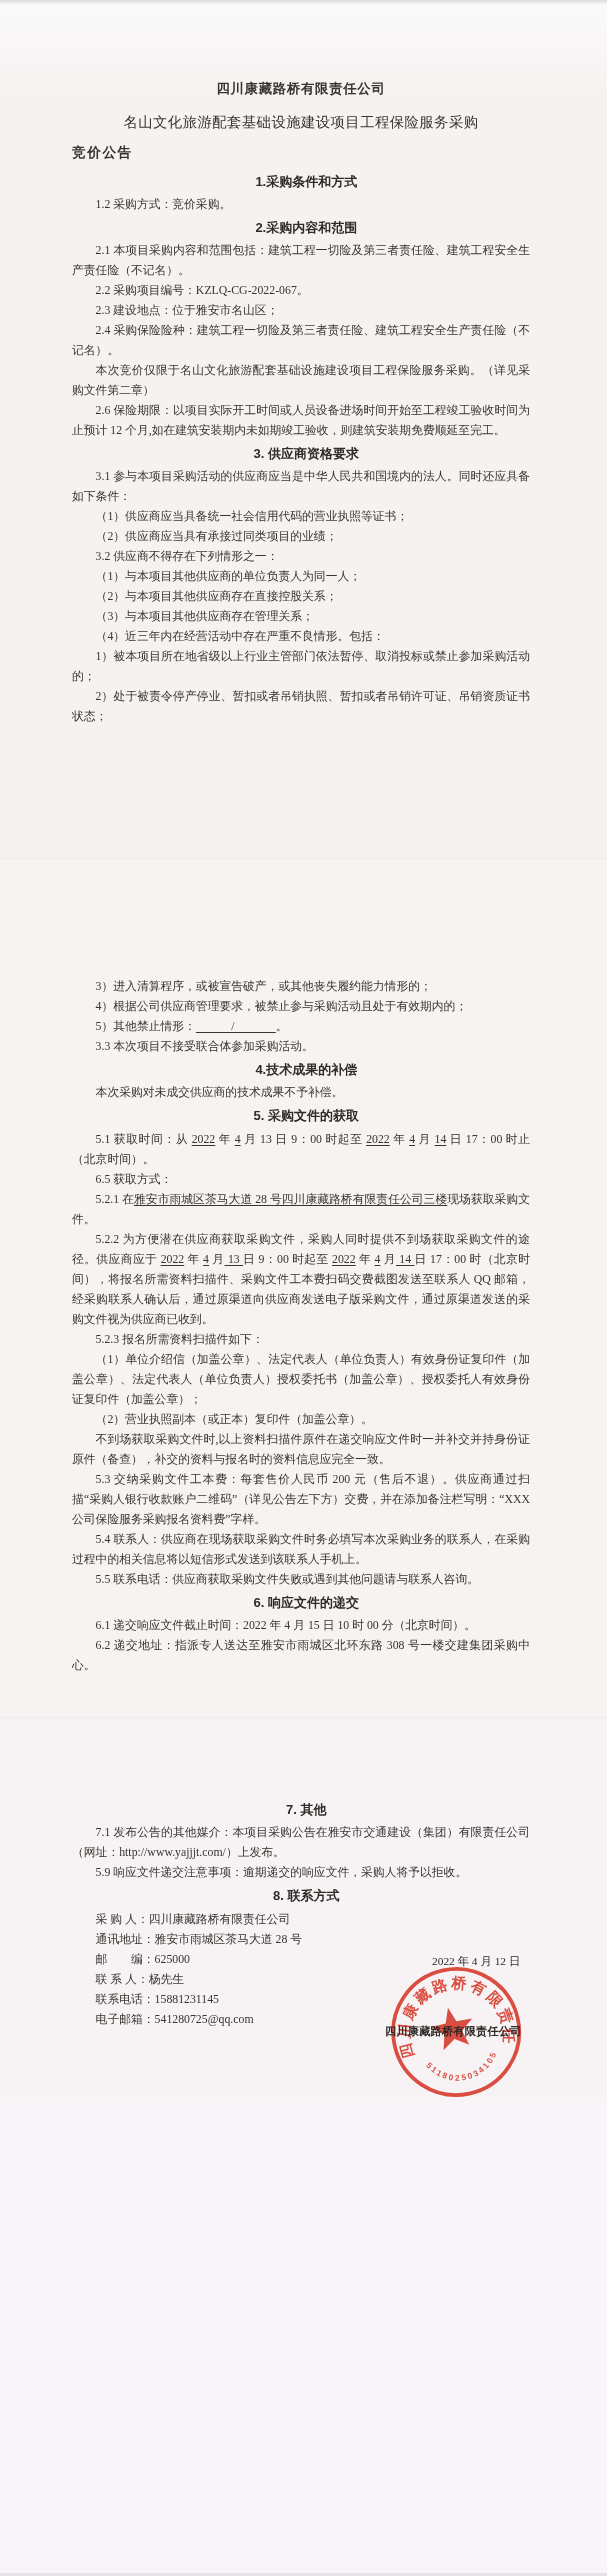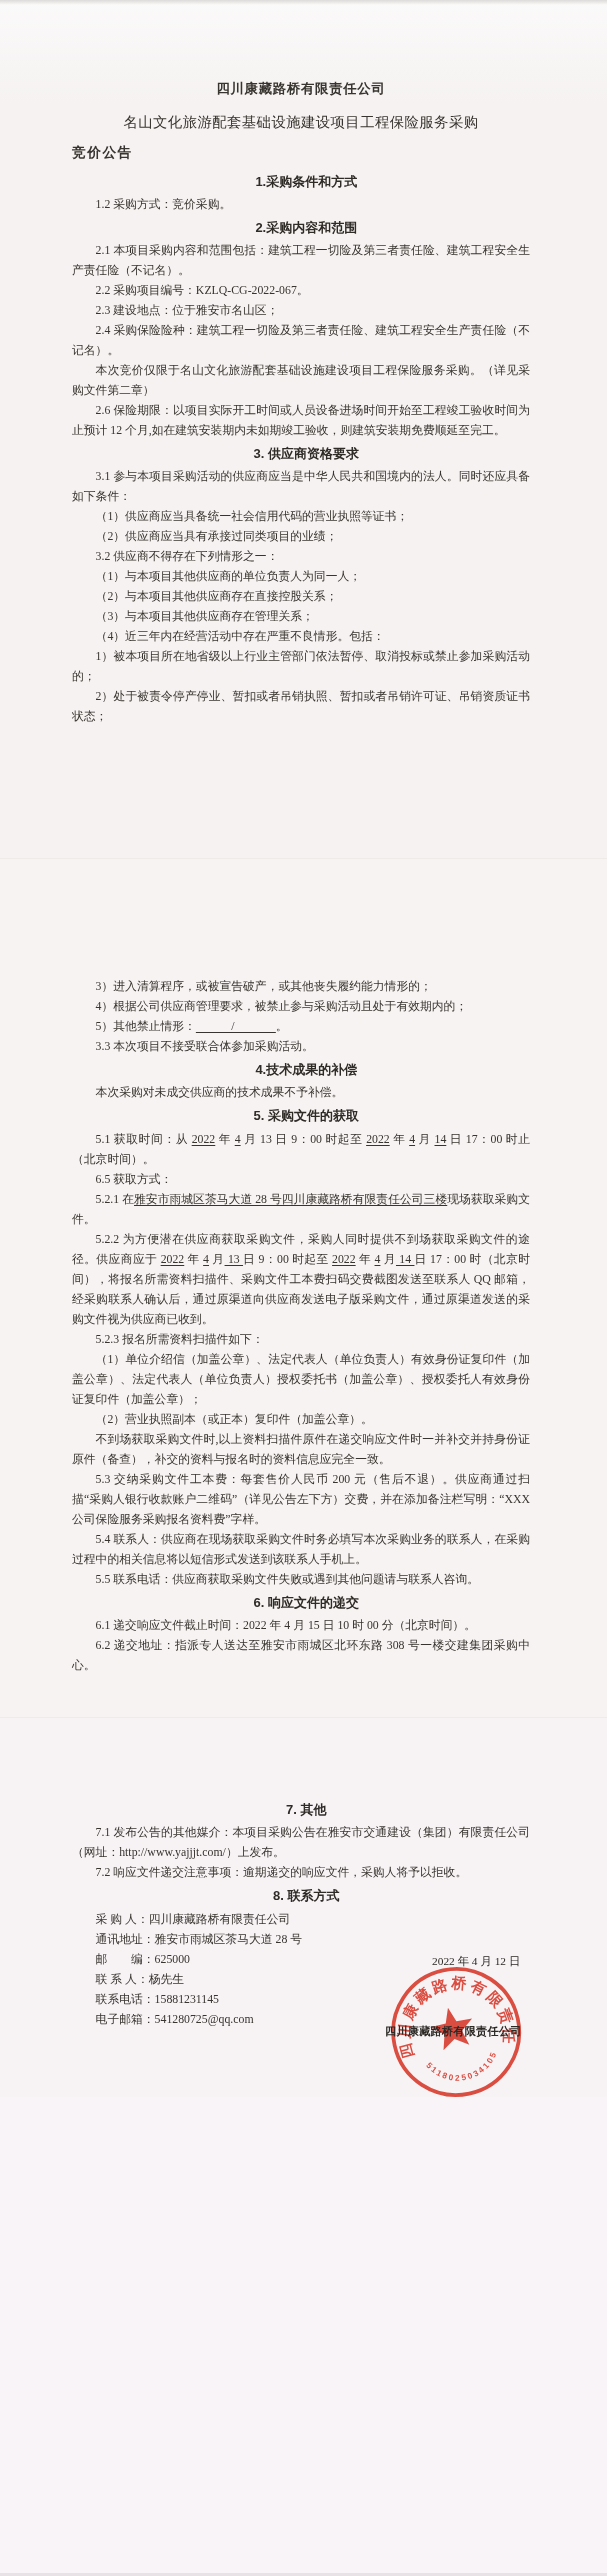--- a/index.html
+++ b/index.html
@@ -97,21 +97,21 @@
       <div class="blk p"><span>5.3 交纳采购文件工本费：每套售价人民币 200 元（售后不退）。供应商通过扫描“采购人银行收款账户二维码”（详见公告左下方）交费，并在添加备注栏写明：“XXX 公司保险服务采购报名资料费”字样。</span></div>
       <div class="blk p"><span>5.4 联系人：供应商在现场获取采购文件时务必填写本次采购业务的联系人，在采购过程中的相关信息将以短信形式发送到该联系人手机上。</span></div>
       <div class="blk p"><span>5.5 联系电话：供应商获取采购文件失败或遇到其他问题请与联系人咨询。</span></div>
       <div class="blk h"><span>6. 响应文件的递交</span></div>
       <div class="blk p"><span>6.1 递交响应文件截止时间：2022 年 4 月 15 日 10 时 00 分（北京时间）。</span></div>
       <div class="blk p"><span>6.2 递交地址：指派专人送达至雅安市雨城区北环东路 308 号一楼交建集团采购中心。</span></div>
     </div>
   <div class="content content-3">
       <div class="blk h"><span>7. 其他</span></div>
       <div class="blk p"><span>7.1 发布公告的其他媒介：本项目采购公告在雅安市交通建设（集团）有限责任公司（网址：http://www.yajjjt.com/）上发布。</span></div>
-      <div class="blk p"><span>7.2 响应文件递交注意事项：逾期递交的响应文件，采购人将予以拒收。</span></div>
+      <div class="blk p"><span>5.9 响应文件递交注意事项：逾期递交的响应文件，采购人将予以拒收。</span></div>
       <div class="blk h"><span>8. 联系方式</span></div>
       <div class="blk p"><span>采 购 人：四川康藏路桥有限责任公司</span></div>
       <div class="blk p"><span>通讯地址：雅安市雨城区茶马大道 28 号</span></div>
       <div class="blk p"><span>邮　　编：625000</span></div>
       <div class="blk p"><span>联 系 人：杨先生</span></div>
       <div class="blk p"><span>联系电话：15881231145</span></div>
       <div class="blk p"><span>电子邮箱：541280725@qq.com</span></div>
     </div>
 
   <svg class="seal" viewBox="0 0 180 180">

